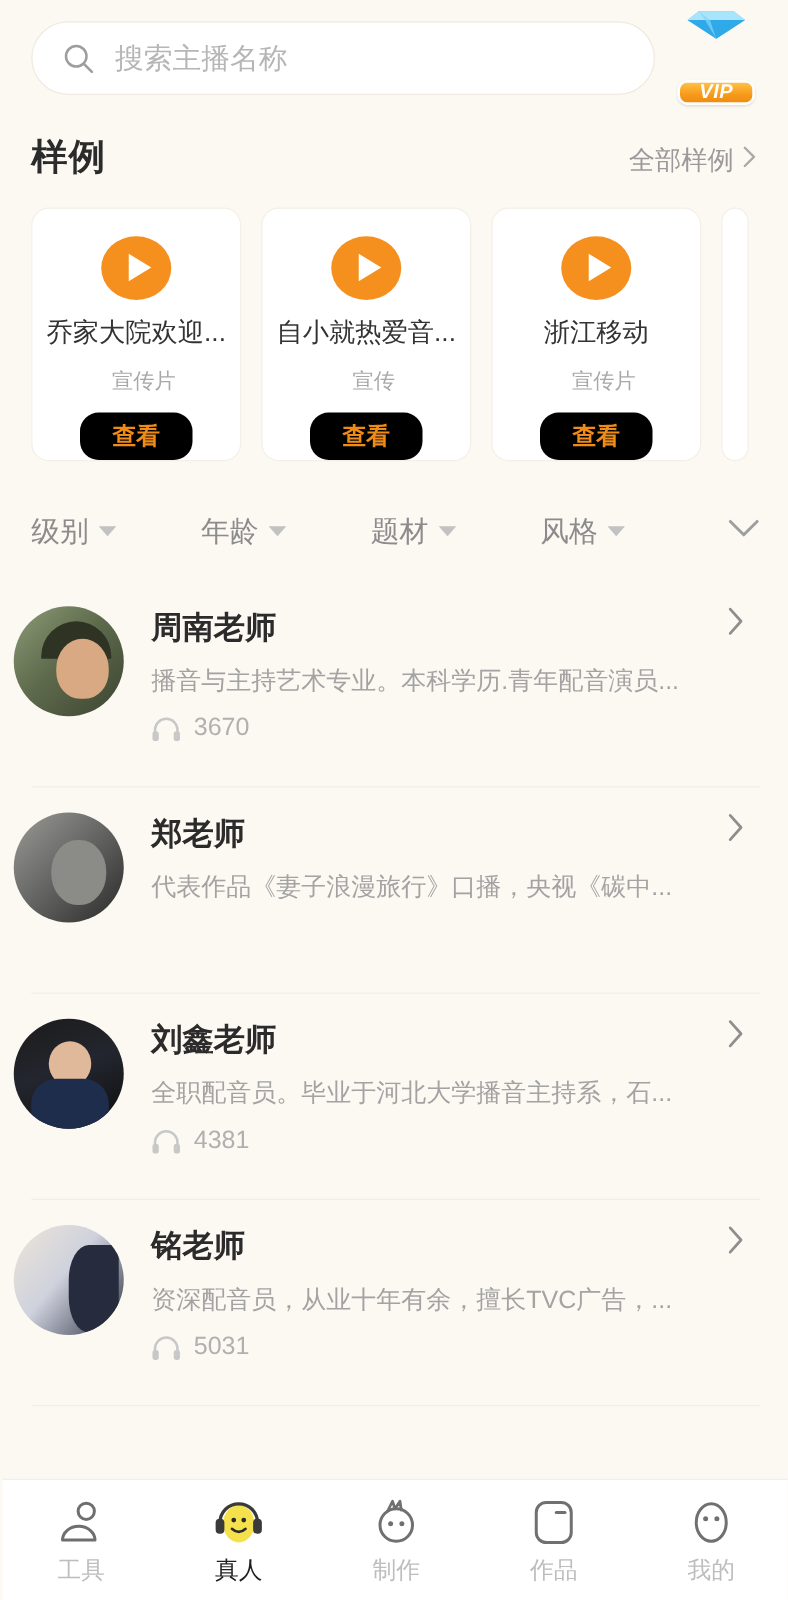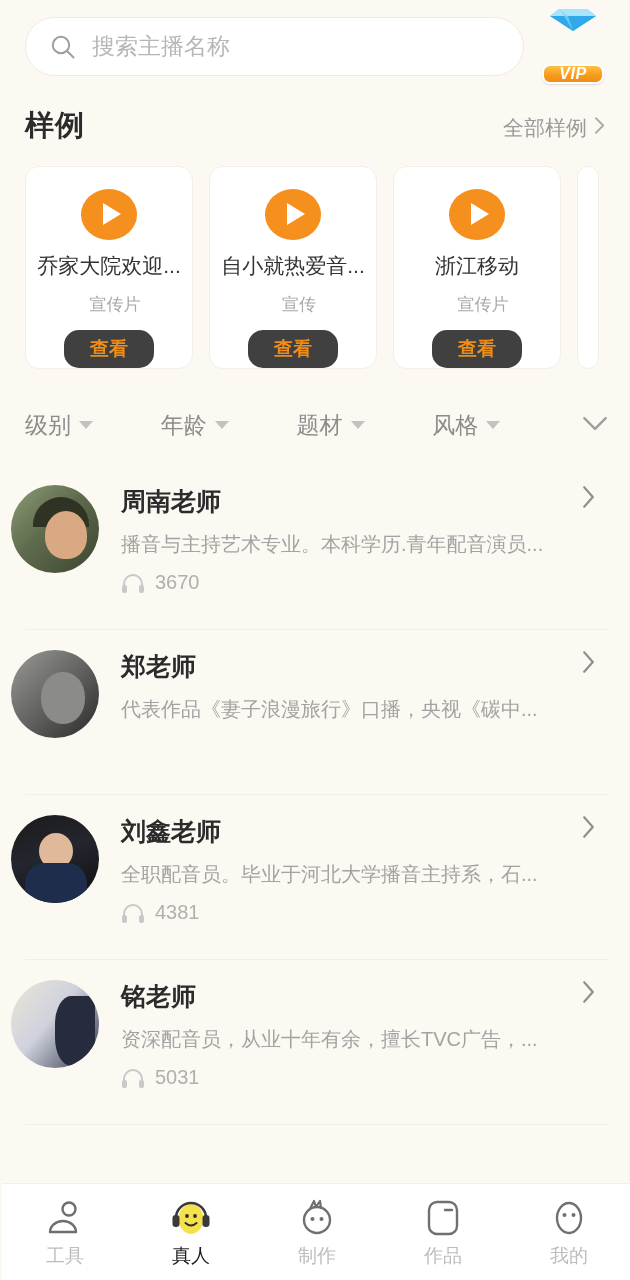--- a/index.html
+++ b/index.html
@@ -78,21 +78,21 @@
     border-top:11px solid transparent; border-bottom:11px solid transparent;
     margin-left:5px;
   }
   .card-title {
     font-size:21px; color:#333333; max-width:152px;
     white-space:nowrap; overflow:hidden; text-overflow:ellipsis;
     text-align:center; margin-bottom:16px;
   }
   .card-sub { font-size:17px; color:#A8A8A8; margin-bottom:14px;margin-left:12px; }
   .card-btn {
-    background:#404040; color:#EE8C17; font-size:19px; font-weight:bold;
+    background:#000000; color:#EE8C17; font-size:19px; font-weight:bold;
     border:none; border-radius:15px; padding:6px 26px; cursor:pointer;
     font-family:"Liberation Sans","DejaVu Sans",sans-serif;
   }
   .card.partial { flex:0 0 22px; overflow:hidden; }
 
   
   .filters {
     display:flex; align-items:center; padding:16px 22px 18px 25px;
     height:78px;
   }

